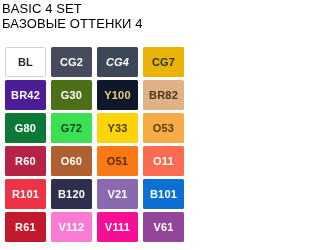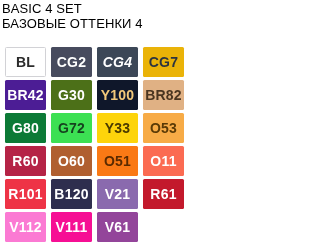--- a/index.html
+++ b/index.html
@@ -49,21 +49,21 @@
     border-radius: 1.5px;
     display: flex;
     align-items: center;
     justify-content: center;
     box-sizing: border-box;
   }
   .swatch.outlined {
     border: 1px solid #d2d2d6;
   }
   .swatch-label {
-    font-size: 14px;
+    font-size: 11px;
     font-weight: 700;
     letter-spacing: 0.2px;
     line-height: 1;
     user-select: none;
   }
 </style>
 </head>
 <body>
 
 <div class="sheet">
@@ -124,20 +124,23 @@
       </div>
       <div class="swatch" style="background: rgb(238, 51, 70);">
         <span class="swatch-label" style="color: rgb(255, 255, 255);">R101</span>
       </div>
       <div class="swatch" style="background: rgb(46, 46, 78);">
         <span class="swatch-label" style="color: rgb(255, 255, 255);">B120</span>
       </div>
       <div class="swatch" style="background: rgb(138, 106, 174);">
         <span class="swatch-label" style="color: rgb(255, 255, 255);">V21</span>
       </div>
+      <div class="swatch" style="background: rgb(11, 111, 211);">
+        <span class="swatch-label" style="color: rgb(255, 255, 255);">B101</span>
+      </div>
       <div class="swatch" style="background: rgb(195, 25, 44);">
         <span class="swatch-label" style="color: rgb(255, 255, 255);">R61</span>
       </div>
       <div class="swatch" style="background: rgb(251, 122, 211);">
         <span class="swatch-label" style="color: rgb(255, 255, 255);">V112</span>
       </div>
       <div class="swatch" style="background: rgb(246, 15, 148);">
         <span class="swatch-label" style="color: rgb(255, 255, 255);">V111</span>
       </div>
       <div class="swatch" style="background: rgb(147, 69, 154);">

